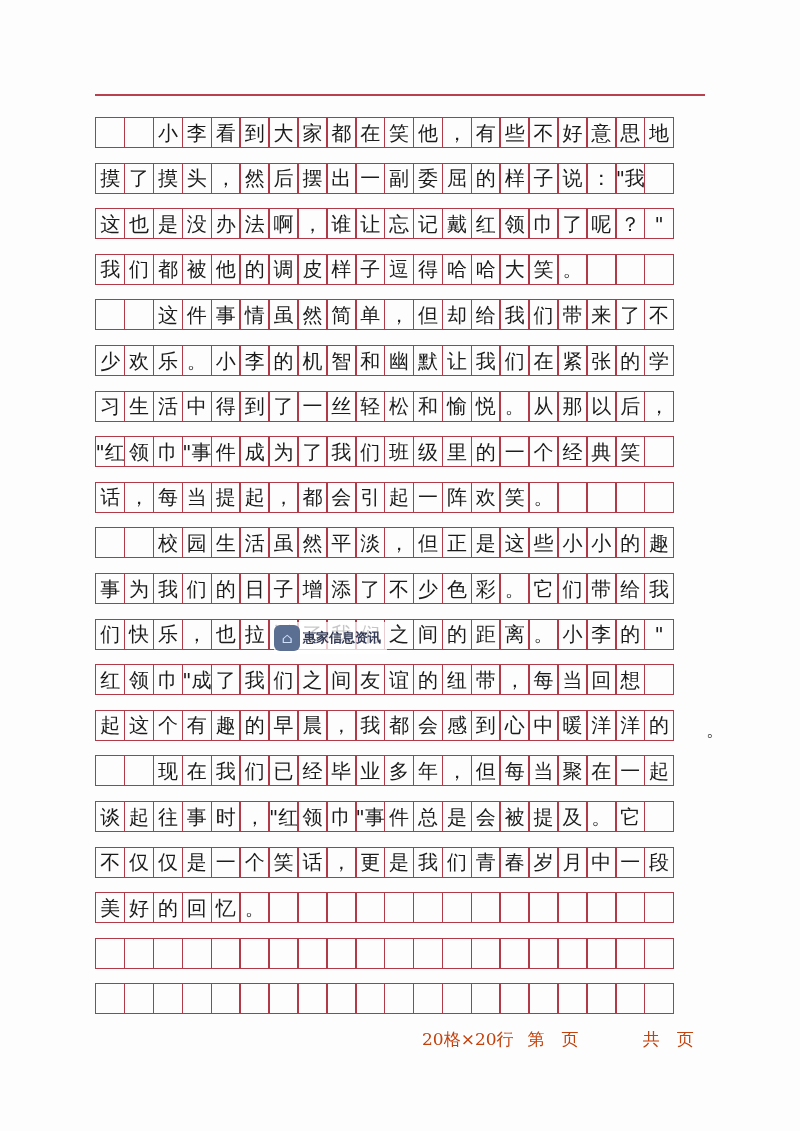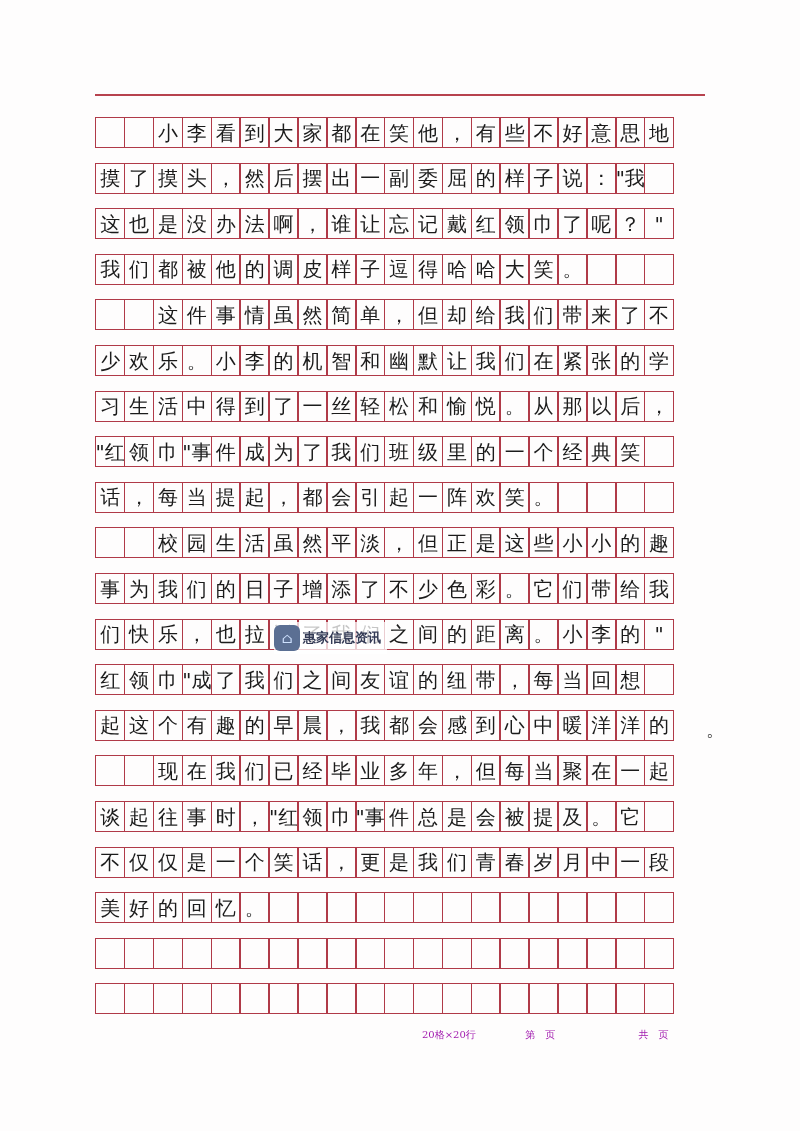--- a/index.html
+++ b/index.html
@@ -8,21 +8,21 @@
   .page { position: absolute; left: 0; top: 0; width: 800px; height: 1131px; background: #fefdfd; }
   .top-rule { position: absolute; left: 95px; top: 94px; width: 610px; height: 2px; background: #b7424e; }
   .row { position: absolute; left: 95px; width: 608px; height: 31px; display: flex; }
   .cell { flex: 0 0 auto; width: 30.4px; height: 31px; box-sizing: border-box;
           border: 1.5px solid #b03a48; margin-left: -1.5px; position: relative;
           display: flex; align-items: center; justify-content: center;
           font-size: 21px; color: #222; line-height: 1; }
   .cell:first-child { margin-left: 0; }
   .cell .ch { font-family: "DejaVu Sans", "Liberation Sans", sans-serif; font-size: 20px; color: #1b1b1b; }
   .overflow { position: absolute; font-size: 18px; color: #333; }
-  .footer { position: absolute; top: 1028px; left: 422px; font-size: 10px; color: #a21caf; white-space: nowrap; }
+  .footer { position: absolute; top: 1028px; left: 422px; font-size: 17px; color: #c2410c; white-space: nowrap; }
   .footer span { display: inline-block; }
   .f-grid { width: 100px; }
   .f-page { width: 110px; }
   .watermark { position: absolute; left: 274px; top: 622px; height: 32px; display: flex; align-items: center;
                background: rgba(255,255,255,0.75); padding-right: 6px; }
   .wm-logo { width: 26px; height: 26px; border-radius: 6px; background: #5b6f93;
              display: flex; align-items: center; justify-content: center; color: #cfe2ff; font-size: 14px; margin-right: 3px; }
   .wm-text { font-family: Liberation Mono, monospace; font-weight: bold; font-size: 13px; color: #333a55; }
 </style>
 </head>

